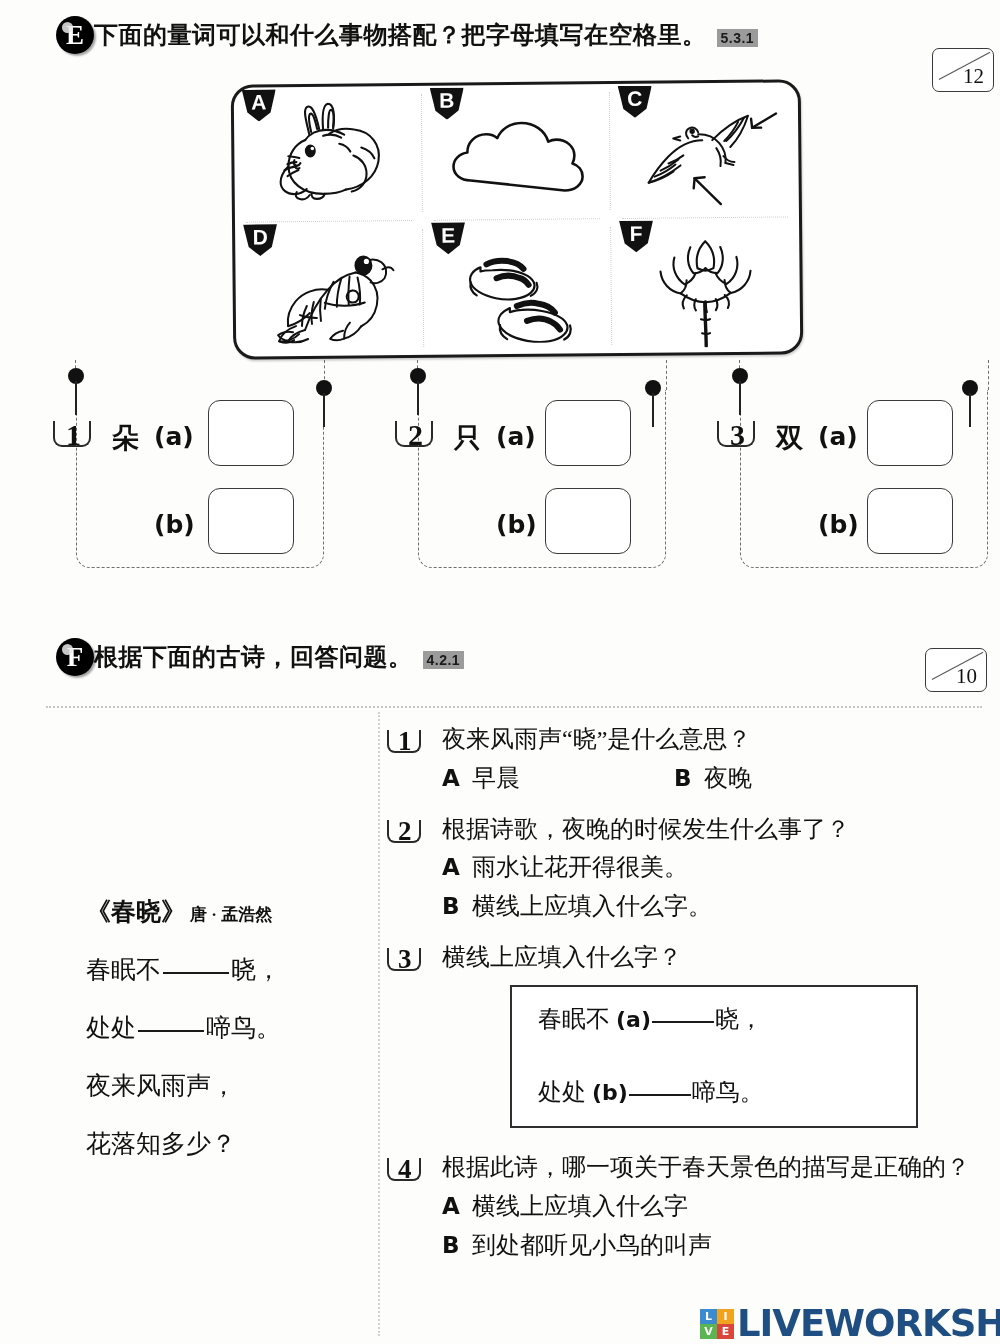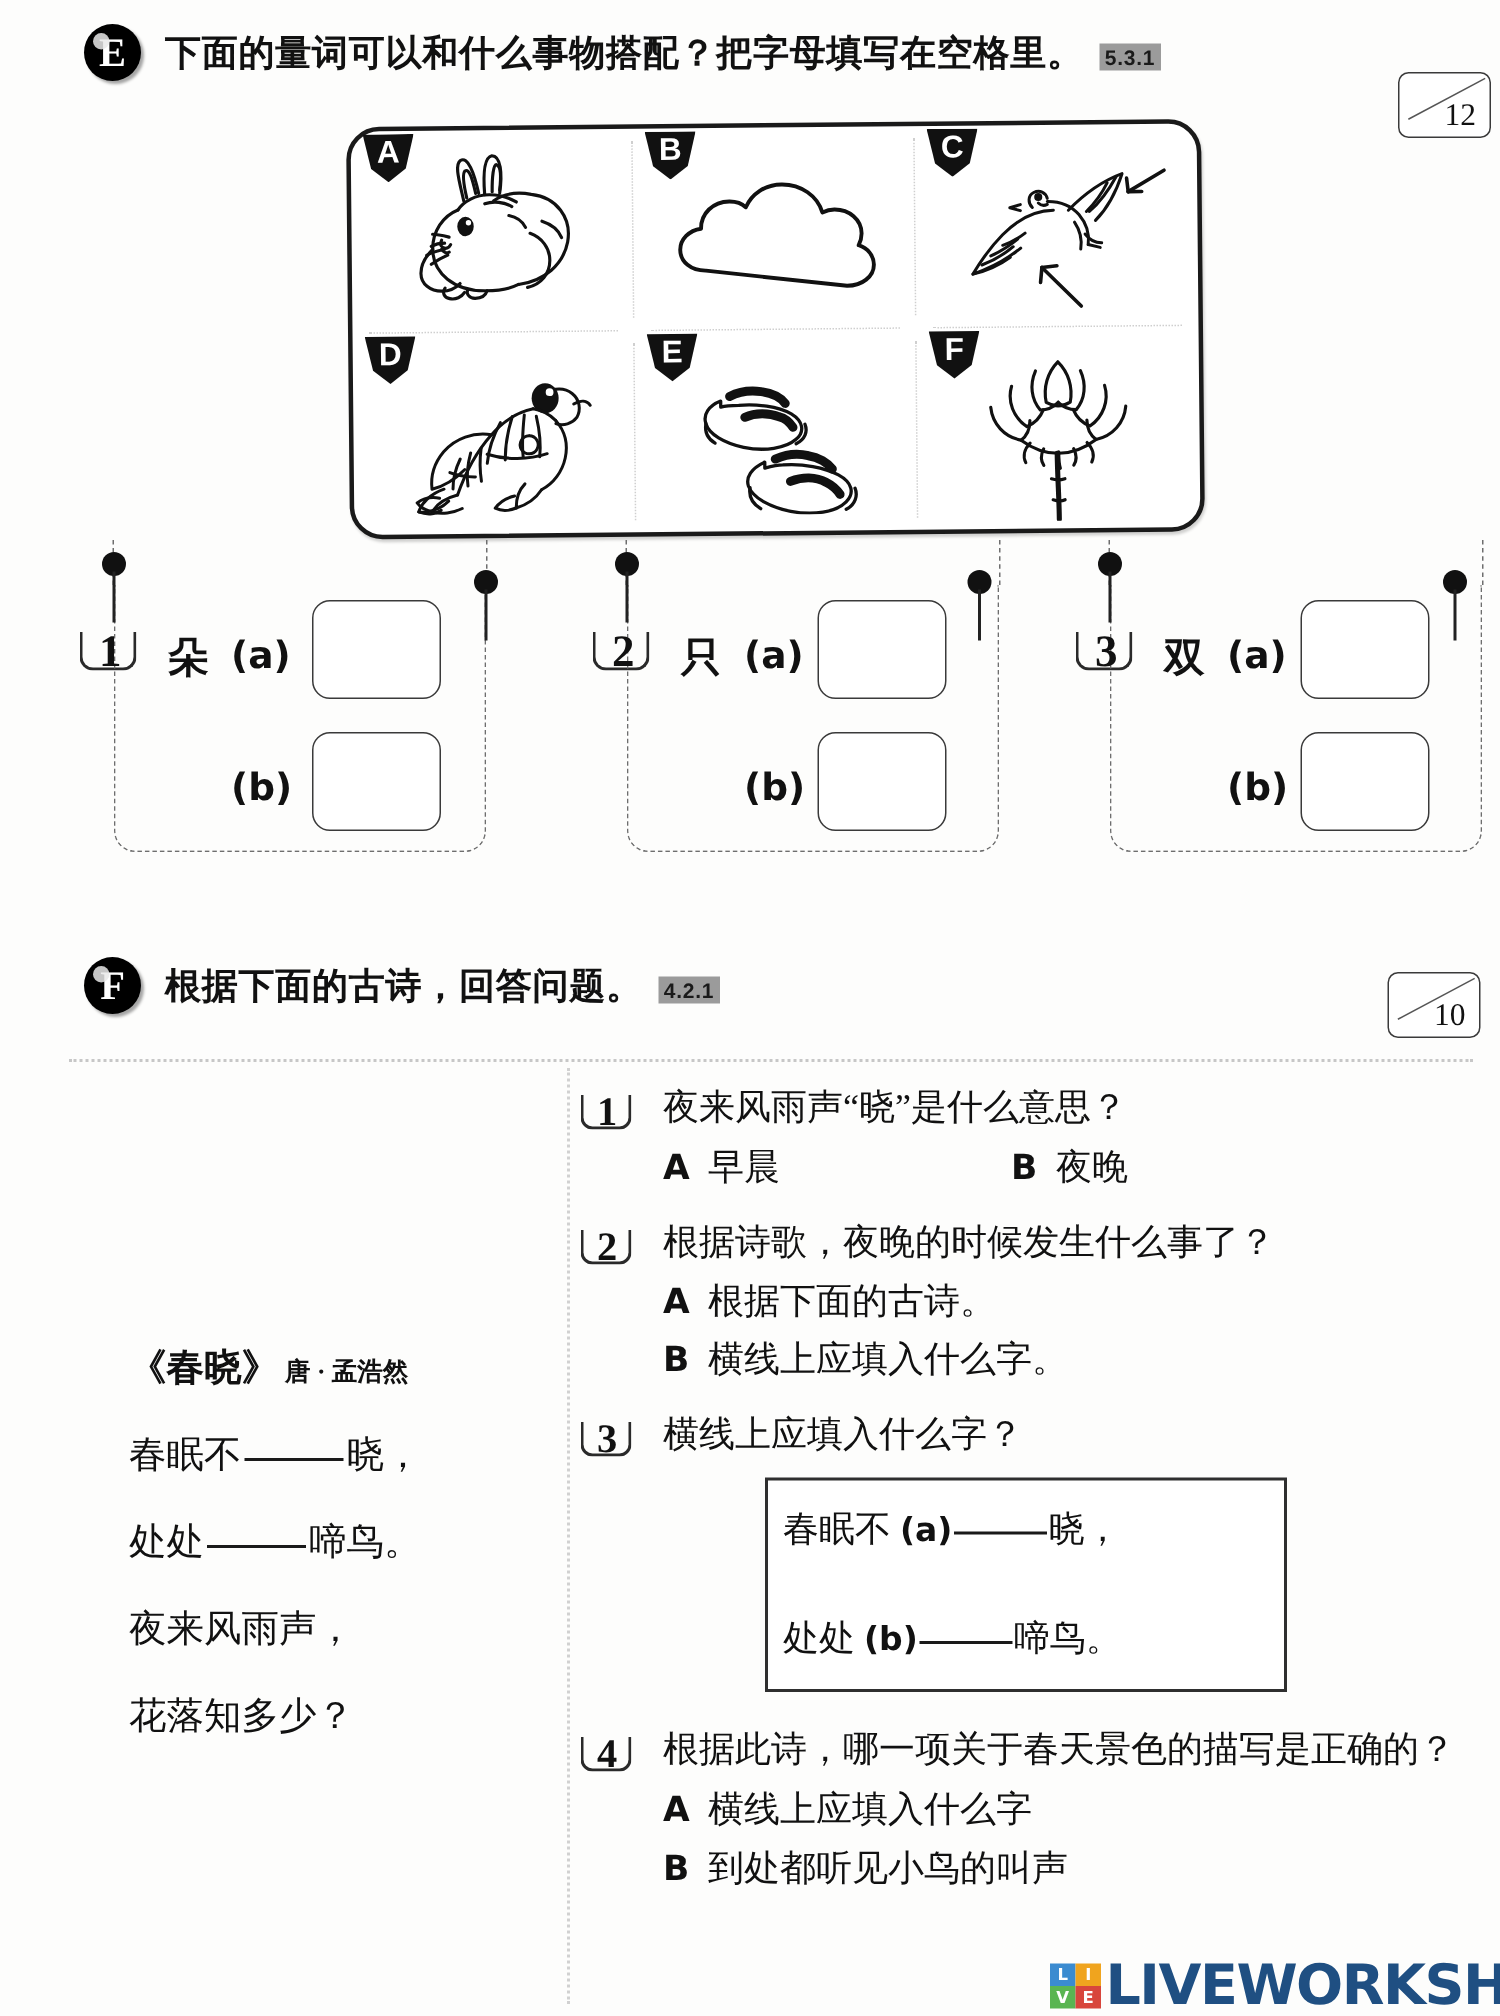--- a/index.html
+++ b/index.html
@@ -30,21 +30,21 @@
   .badge::after{
     content:""; position:absolute; left:6px; top:6px;
     width:11px; height:11px; border-radius:50%;
     background:#e9e9e9; opacity:.85;
   }
   .sec-title {
     font-family: "DejaVu Sans", sans-serif;
     font-weight: bold;
     font-size: 24px;
     letter-spacing: .5px;
-    margin-left: 16px;
+    margin-left: 0;
     white-space: nowrap;
   }
   .code {
     font-family: Liberation Sans, sans-serif;
     font-size: 14px; font-weight: bold;
     background: #9b9b9b; color: #1a1a1a;
     padding: 1px 4px; margin-left: 10px;
     letter-spacing: .5px;
     position: relative; top: 3px;
   }
@@ -172,21 +172,21 @@
   .q .body { margin-left: 44px; font-family: "Liberation Serif","DejaVu Serif", serif; }
   .q .stem { font-size: 24px; line-height: 1.28; }
   .opt { font-size: 24px; margin-top: 7px; display: flex; align-items: baseline; }
   .opt .ltr { font-family: "DejaVu Sans", sans-serif; font-weight: bold;
               font-size: 23px; width: 30px; flex: none; }
   .opts-inline { display: flex; margin-top: 7px; }
   .opts-inline .opt { margin-top: 0; }
   .opts-inline .opt:first-child { width: 232px; }
 
   .fillbox {
-    margin: 12px 0 0 68px; width: 348px; padding: 16px 0 18px 10px;
+    margin: 12px 0 0 68px; width: 408px; padding: 16px 0 18px 26px;
     border: 2px solid #2f2f2f; background: #fff;
     font-family: "Liberation Serif","DejaVu Serif", serif;
   }
   .fillbox .fline { font-size: 24px; }
   .fillbox .fline + .fline { margin-top: 41px; }
   .fillbox .lbl { font-family: "DejaVu Sans", sans-serif; font-weight: bold; font-size: 22px; }
   .fillbox .blank2 { display:inline-block; width: 62px; border-bottom: 2.4px solid #1a1a1a;
                      margin: 0 1px; height: 1px; vertical-align: 4px; }
 
   
@@ -489,21 +489,21 @@
     </div>
 
     <div class="q">
       <div class="num">
         <span class="capsule"></span><span>2</span>
       </div>
       <div class="body">
         <div class="stem">根据诗歌，夜晚的时候发生什么事了？</div>
         <div class="opt">
           <span class="ltr">A</span>
-          <span>根据下面的古诗。</span>
+          <span>雨水让花开得很美。</span>
         </div>
         <div class="opt">
           <span class="ltr">B</span>
           <span>横线上应填入什么字。</span>
         </div>
       </div>
     </div>
 
     <div class="q">
       <div class="num">

